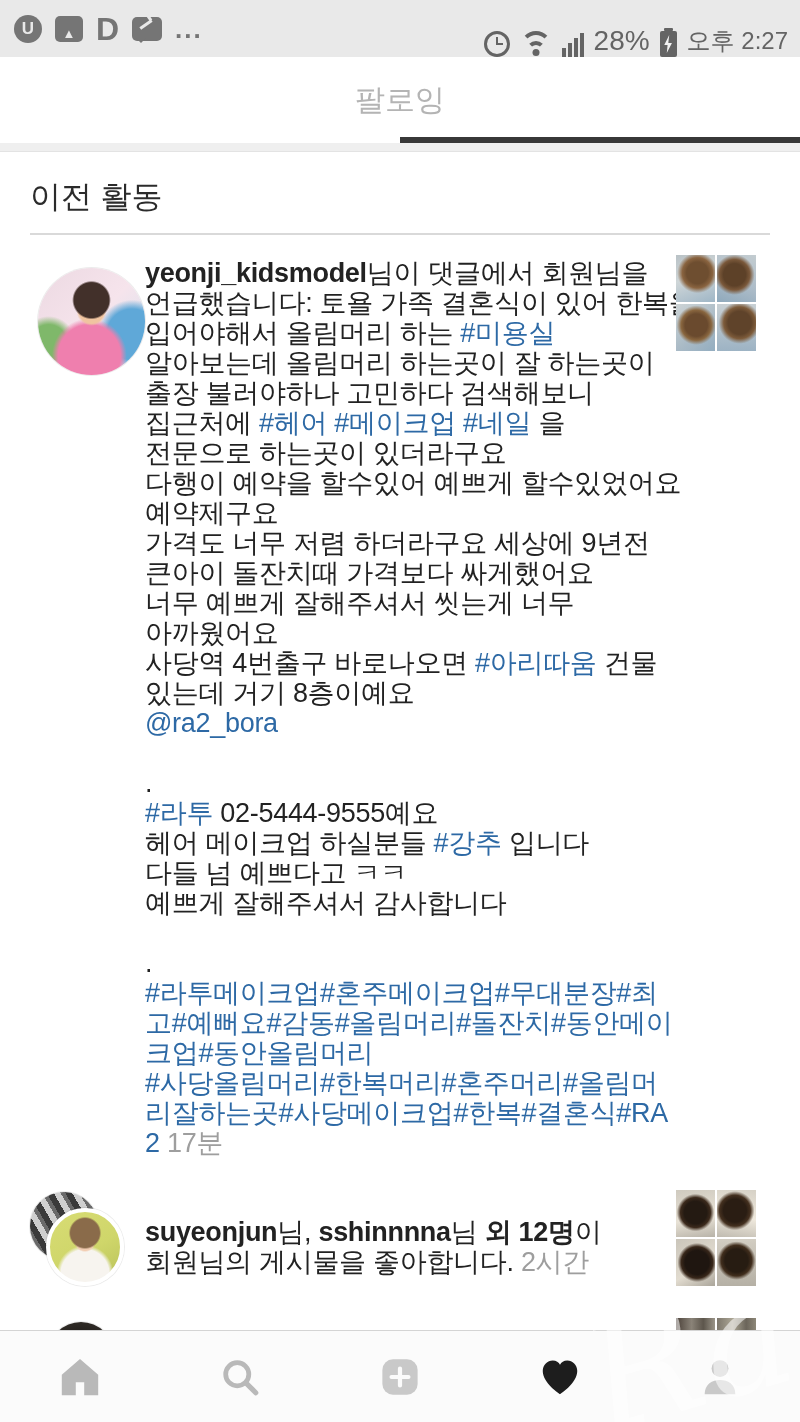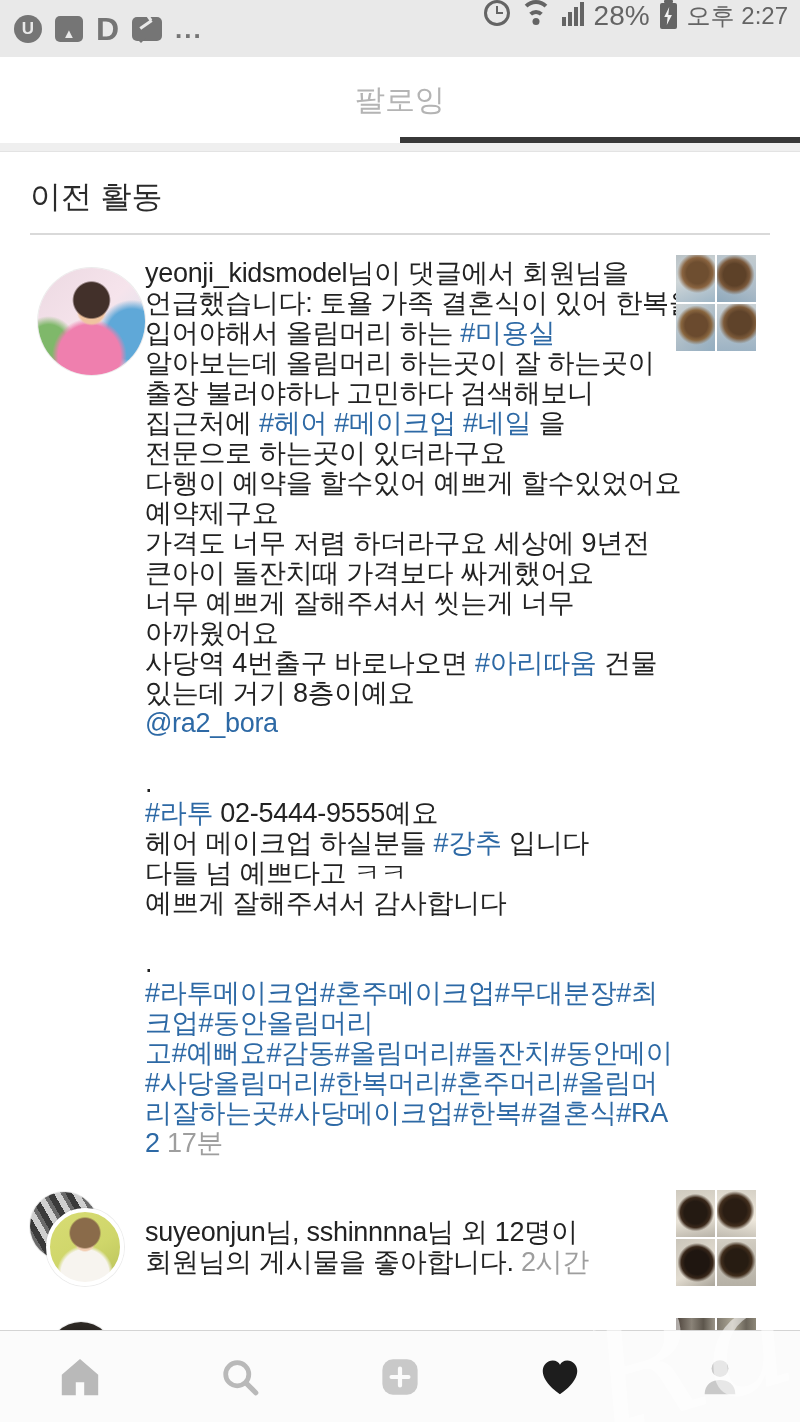--- a/index.html
+++ b/index.html
@@ -8,21 +8,21 @@
     --status-fg:#646464; --nav-inactive:#bcbcbc; --nav-active:#1d1d1d;
     --divider:#d9d9d9; --strip-bg:#efefef;
   }
   *{box-sizing:border-box;margin:0;padding:0}
   html,body{width:800px;height:1422px}
   body{position:relative;overflow:hidden;background:#fff;font-family:"Liberation Sans",sans-serif}
 
   
   .status-bar{position:absolute;top:0;left:0;width:800px;height:57px;background:var(--status-bg)}
   .sb-left{position:absolute;left:14px;top:0;height:57px;display:flex;align-items:center;gap:13px}
-  .sb-right{position:absolute;right:12px;top:0;height:57px;display:flex;align-items:flex-start;gap:10px}
+  .sb-right{position:absolute;right:12px;top:0;height:57px;display:flex;align-items:flex-end;gap:10px}
   .sbi{position:relative;display:inline-block;background:#757575}
   .sbi-circle{width:28px;height:28px;border-radius:50%}
   .sbi-circle i{position:absolute;inset:0;color:#e9e9e9;font-weight:bold;font-size:17px;font-style:normal;
     display:flex;align-items:center;justify-content:center}
   .sbi-sq{width:28px;height:26px;border-radius:5px}
   .sbi-sq i{position:absolute;left:0;right:0;bottom:2px;text-align:center;color:#e9e9e9;font-size:13px;font-style:normal;line-height:13px}
   .sbi-letter{color:#757575;font-weight:bold;font-size:32px;line-height:28px}
   .sbi-bubble{width:30px;height:24px;border-radius:5px}
   .sbi-bubble::after{content:"";position:absolute;left:4px;bottom:-7px;border:5px solid transparent;border-top-color:#757575}
   .sbi-bubble .bq{position:absolute;left:7px;top:6px;width:14px;height:3px;background:#e9e9e9;transform:rotate(-35deg)}
@@ -82,21 +82,21 @@
       radial-gradient(circle at 50% 30%, #8a6b4a 0 24%, rgba(0,0,0,0) 27%),
       radial-gradient(circle at 50% 42%, #f2cdb2 0 17%, rgba(0,0,0,0) 20%),
       radial-gradient(circle at 50% 88%, #f7f4ef 0 34%, rgba(0,0,0,0) 40%),
       linear-gradient(150deg,#d8dc74 0%,#cfd66a 55%,#b9c25a 100%)}
   .av3-partial{left:48px;top:7px;width:66px;height:66px;
     background:radial-gradient(circle at 50% 60%, #26221f 0 60%, #3c362f 100%)}
   .ntext{position:absolute;left:145px;width:545px}
   .row0 .ntext{top:6px}
   .row1 .ntext{top:32px}
   .tline{height:30px;line-height:30px;font-size:27px;letter-spacing:-0.3px;white-space:nowrap;color:var(--text-dark)}
-  .seg-b{font-weight:400}
+  .seg-b{font-weight:700}
   .seg-tag,.seg-m{color:var(--link-blue)}
   .seg-time{color:var(--text-gray)}
   .thumb{position:absolute;left:676px;width:80px;height:96px;display:grid;
     grid-template-columns:1fr 1fr;grid-template-rows:1fr 1fr;gap:2px;background:#fff}
   .row0 .thumb{top:3px}
   .row1 .thumb{top:5px}
   .row2 .thumb{top:3px;height:40px}
   .thumb div{width:100%;height:100%}
   .t1 .c1{background:radial-gradient(circle at 55% 38%, #6e4e30 0 30%, #8a6440 42%, rgba(0,0,0,0) 56%),linear-gradient(160deg,#b9c2c6 0%,#cfd6d8 45%,#9fb6c6 100%)}
   .t1 .c2{background:radial-gradient(circle at 45% 42%, #5d4128 0 32%, #7a583a 44%, rgba(0,0,0,0) 58%),linear-gradient(200deg,#c3ccd0 0%,#aebdc9 55%,#8fa9bc 100%)}
@@ -189,22 +189,22 @@
       <div class="tline"><span class="seg-m">@ra2_bora</span></div>
       <div class="tline"></div>
       <div class="tline"><span class="seg-p">.</span></div>
       <div class="tline"><span class="seg-tag">#라투</span><span class="seg-p"> 02-5444-9555예요</span></div>
       <div class="tline"><span class="seg-p">헤어 메이크업 하실분들  </span><span class="seg-tag">#강추</span><span class="seg-p"> 입니다</span></div>
       <div class="tline"><span class="seg-p">다들 넘 예쁘다고 ㅋㅋ</span></div>
       <div class="tline"><span class="seg-p">예쁘게 잘해주셔서 감사합니다</span></div>
       <div class="tline"></div>
       <div class="tline"><span class="seg-p">.</span></div>
       <div class="tline"><span class="seg-tag">#라투메이크업#혼주메이크업#무대분장#최</span></div>
+      <div class="tline"><span class="seg-tag">고#예뻐요#감동#올림머리#돌잔치#동안메이</span></div>
       <div class="tline"><span class="seg-tag">크업#동안올림머리</span></div>
-      <div class="tline"><span class="seg-tag">고#예뻐요#감동#올림머리#돌잔치#동안메이</span></div>
       <div class="tline"><span class="seg-tag">#사당올림머리#한복머리#혼주머리#올림머</span></div>
       <div class="tline"><span class="seg-tag">리잘하는곳#사당메이크업#한복#결혼식#RA</span></div>
       <div class="tline"><span class="seg-tag">2</span><span class="seg-time"> 17분</span></div>
     </div>
   <div class="thumb t1">
     <div class="c1"></div>
     <div class="c2"></div>
     <div class="c3"></div>
     <div class="c4"></div>
   </div>

